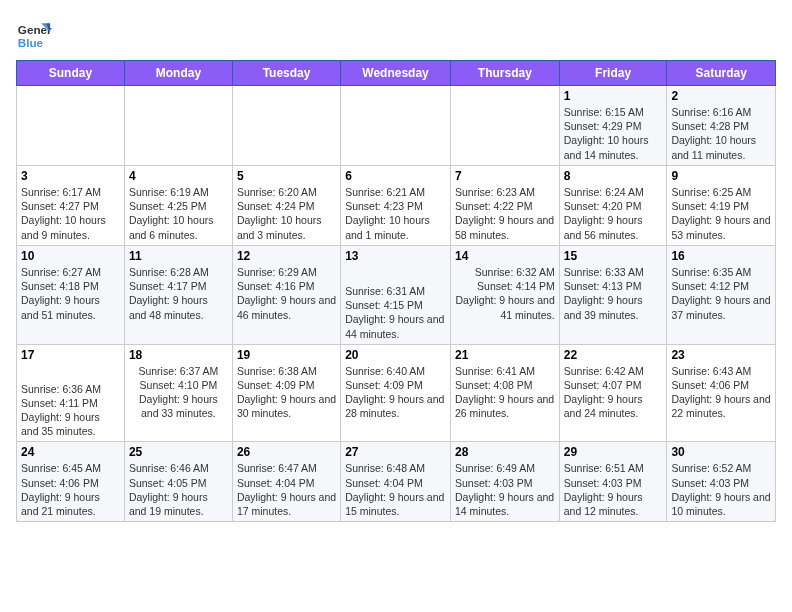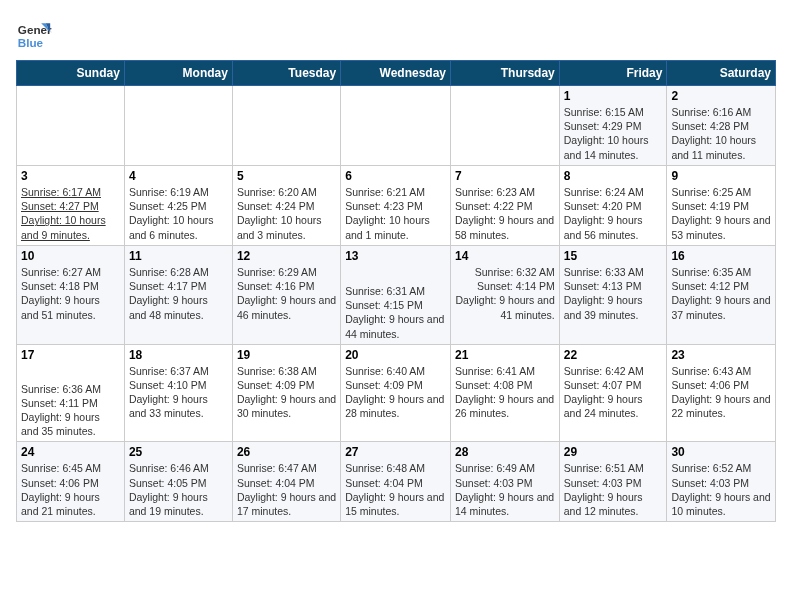--- a/index.html
+++ b/index.html
@@ -36,24 +36,24 @@
     .location {
       font-size: 14px;
       color: #555;
     }
     .calendar {
       width: 100%;
       border-collapse: collapse;
       font-size: 11px;
     }
     .calendar th {
-      background-color: #0c4a6e;
+      background-color: #8b5cf6;
       color: #fff;
       padding: 5px 4px;
-      text-align: right;
+      text-align: center;
       font-size: 12px;
       font-weight: bold;
       border: 1px solid #2a5fa0;
     }
     .calendar td {
       border: 1px solid #ccc;
       vertical-align: top;
       padding: 3px 4px;
       width: 113px;
       height: 80px;
@@ -125,21 +125,21 @@
         <td>
           <div class="day-number">2</div>
           <div class="day-info" style="white-space: pre-line;">Sunrise: 6:16 AM
 Sunset: 4:28 PM
 Daylight: 10 hours and 11 minutes.</div>
         </td>
       </tr>
       <tr>
         <td>
           <div class="day-number">3</div>
-          <div class="day-info" style="white-space: pre-line; text-decoration: underline;">Sunrise: 6:17 AM
+          <div class="day-info" style="white-space: pre-line;">Sunrise: 6:17 AM
 Sunset: 4:27 PM
 Daylight: 10 hours and 9 minutes.</div>
         </td>
         <td>
           <div class="day-number">4</div>
           <div class="day-info" style="white-space: pre-line;">Sunrise: 6:19 AM
 Sunset: 4:25 PM
 Daylight: 10 hours and 6 minutes.</div>
         </td>
         <td>
@@ -219,21 +219,21 @@
       </tr>
       <tr>
         <td>
           <div class="day-number">17</div>
           <div class="day-info" style="white-space: pre-line; margin-top: 20px;">Sunrise: 6:36 AM
 Sunset: 4:11 PM
 Daylight: 9 hours and 35 minutes.</div>
         </td>
         <td>
           <div class="day-number">18</div>
-          <div class="day-info" style="white-space: pre-line;">Sunrise: 6:37 AM
+          <div class="day-info" style="white-space: pre-line; text-align: center;">Sunrise: 6:37 AM
 Sunset: 4:10 PM
 Daylight: 9 hours and 33 minutes.</div>
         </td>
         <td>
           <div class="day-number">19</div>
           <div class="day-info" style="white-space: pre-line;">Sunrise: 6:38 AM
 Sunset: 4:09 PM
 Daylight: 9 hours and 30 minutes.</div>
         </td>
         <td>

